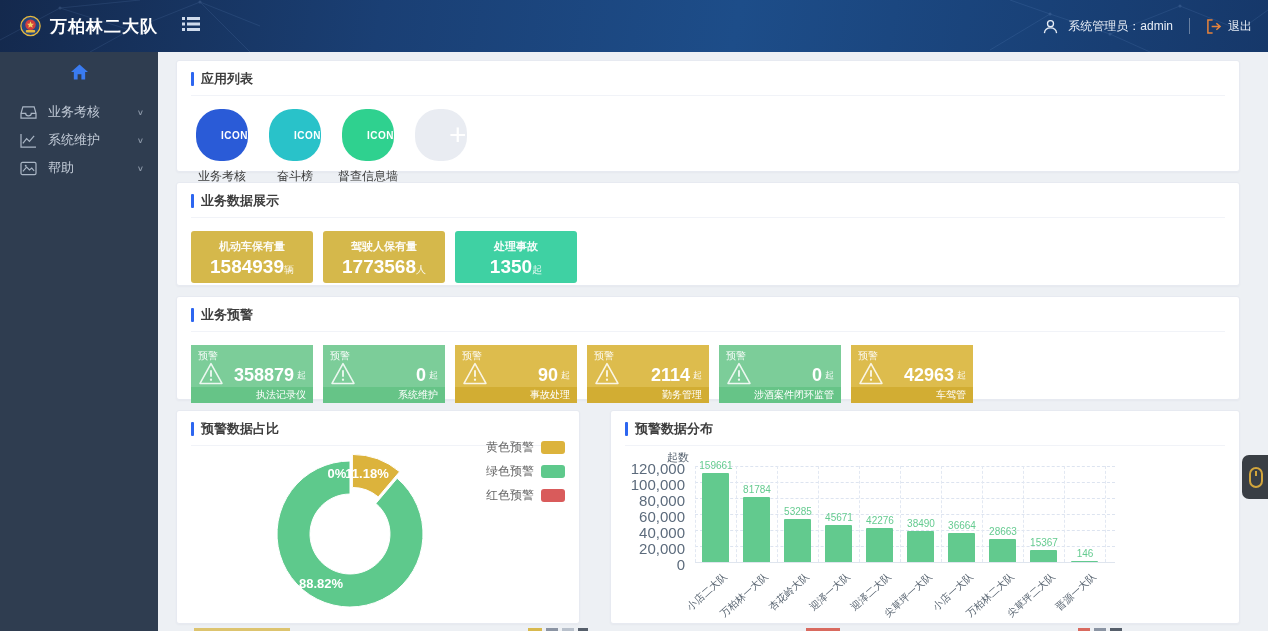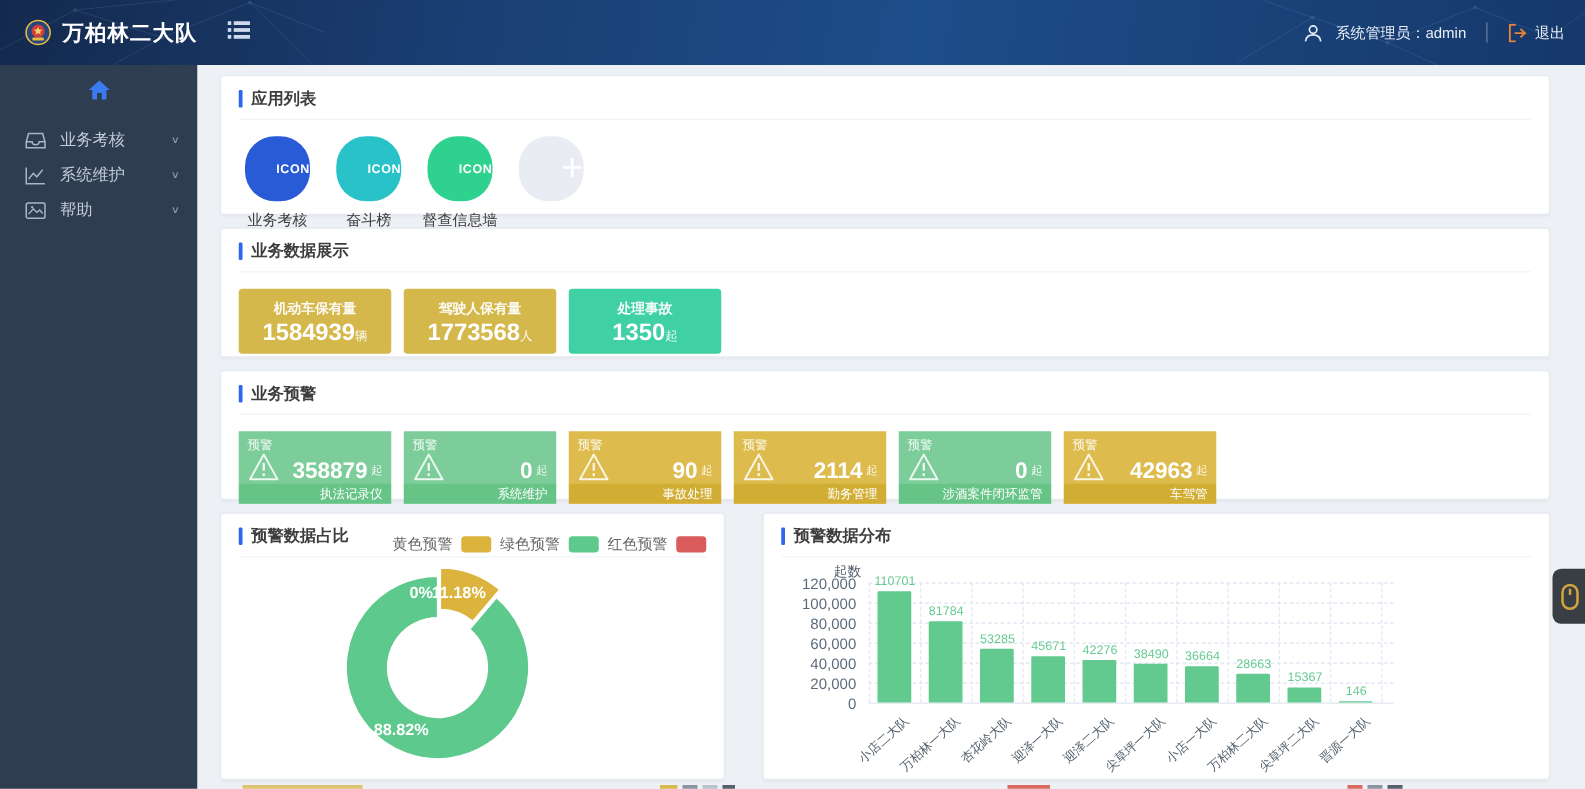--- a/index.html
+++ b/index.html
@@ -70,30 +70,30 @@
   .wcard .w-unit { font-size:9px; margin-left:3px; opacity:.9; }
   .wcard .w-strip { position:absolute; left:0; right:0; bottom:0; height:16px; font-size:10px;
     display:flex; align-items:center; justify-content:flex-end; padding-right:7px; white-space:nowrap; }
   .wcard.green .w-strip { background:#66c487; }
   .wcard.gold .w-strip { background:#d2ad33; }
 
   
   .charts-row { display:flex; gap:30px; }
   .pie-panel { width:404px; height:214px; flex:0 0 auto; margin-bottom:0; }
   .bar-panel { flex:1; height:214px; margin-bottom:0; }
-  .legend { position:absolute; right:14px; top:16px; display:flex; flex-direction:row; gap:7px; align-items:flex-start; }
+  .legend { position:absolute; right:14px; top:28px; display:flex; flex-direction:column; gap:7px; align-items:flex-start; }
   .legend-item { display:flex; align-items:center; gap:7px; cursor:pointer; }
   .legend-label { font-size:12px; color:#666; }
   .legend-swatch { width:24px; height:13px; border-radius:3px; }
   .pie-wrap { position:relative; margin-top:2px; }
   .pie-label { font-weight:bold; fill:#fff; font-size:13px; }
 
   .bar-wrap { position:relative; height:170px; margin-top:4px; }
   .axis-name { position:absolute; left:42px; top:0; font-size:11px; color:#55616e; }
-  .ytick { position:absolute; width:60px; text-align:right; font-size:12px; color:#5c6b7c; }
+  .ytick { position:absolute; width:60px; text-align:right; font-size:15px; color:#5c6b7c; }
   .hgrid { position:absolute; border-top:1px dashed #dde4f0; height:0; }
   .vgrid { position:absolute; border-left:1px dashed #e2e8f2; width:0; }
   .xaxis { position:absolute; border-top:1px solid #dfe5ee; height:0; }
   .bar { position:absolute; background:#62ca8e; border-radius:1px 1px 0 0; }
   .bar-val { position:absolute; width:60px; text-align:center; font-size:10px; color:#65cb90; }
   .xlab-anchor { position:absolute; width:0; height:0; }
   .xlab { position:absolute; right:0; top:0; white-space:nowrap; font-size:10px; color:#55616e;
     transform-origin:100% 0; transform:rotate(-42deg); }
 
   
@@ -399,21 +399,21 @@
           <div class="vgrid" style="left: 152px; top: 16px; height: 96px;"></div>
           <div class="vgrid" style="left: 193px; top: 16px; height: 96px;"></div>
           <div class="vgrid" style="left: 234px; top: 16px; height: 96px;"></div>
           <div class="vgrid" style="left: 275px; top: 16px; height: 96px;"></div>
           <div class="vgrid" style="left: 316px; top: 16px; height: 96px;"></div>
           <div class="vgrid" style="left: 357px; top: 16px; height: 96px;"></div>
           <div class="vgrid" style="left: 398px; top: 16px; height: 96px;"></div>
           <div class="vgrid" style="left: 439px; top: 16px; height: 96px;"></div>
           <div class="vgrid" style="left: 480px; top: 16px; height: 96px;"></div>
           <div class="bar" style="left: 77px; top: 23px; width: 27px; height: 89px; background: rgb(98, 202, 142);"></div>
-          <span class="bar-val" style="left: 61px; top: 10px;">110701</span>
+          <span class="bar-val" style="left: 61px; top: 10px;">159661</span>
           <div class="xlab-anchor" style="left: 96px; top: 120px;">
             <span class="xlab">小店二大队</span>
           </div>
           <div class="bar" style="left: 118px; top: 47px; width: 27px; height: 65px; background: rgb(98, 202, 142);"></div>
           <span class="bar-val" style="left: 102px; top: 34px;">81784</span>
           <div class="xlab-anchor" style="left: 137px; top: 120px;">
             <span class="xlab">万柏林一大队</span>
           </div>
           <div class="bar" style="left: 159px; top: 69px; width: 27px; height: 43px; background: rgb(98, 202, 142);"></div>
           <span class="bar-val" style="left: 143px; top: 56px;">53285</span>

